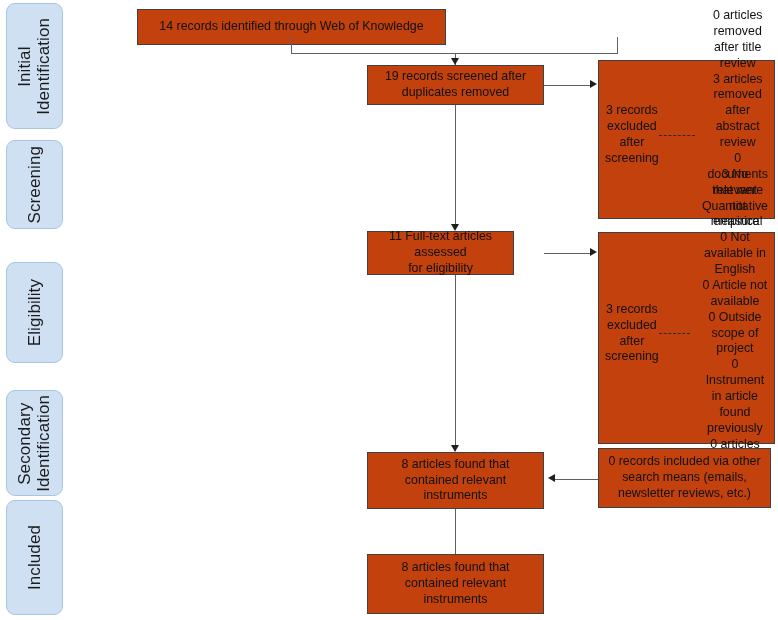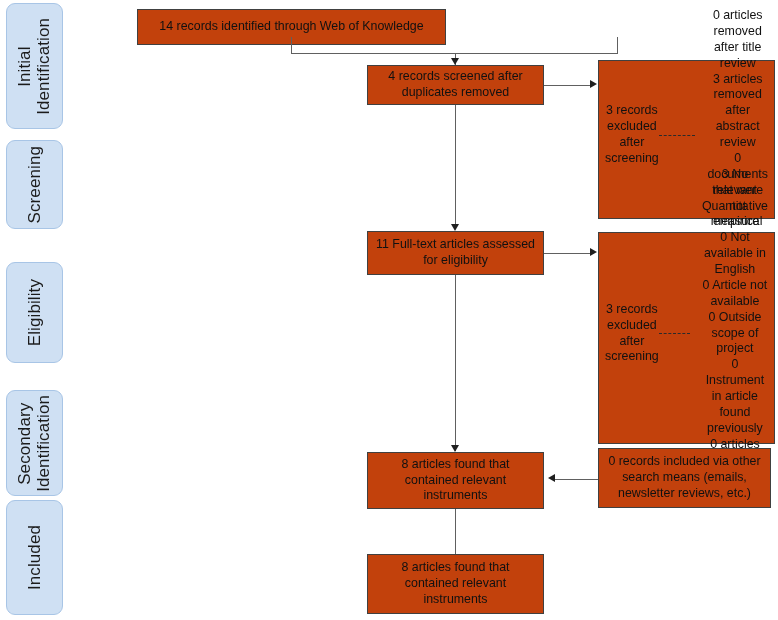--- a/index.html
+++ b/index.html
@@ -130,21 +130,21 @@
   </div>
 
 
   <div class="vline" style="left:291px; top:37px; height:17px;"></div>
   <div class="vline" style="left:617px; top:37px; height:17px;"></div>
   <div class="hline" style="left:291px; top:53px; width:327px;"></div>
   <div class="vline" style="left:455px; top:53px; height:12px;"></div>
   <div class="arrow-down" style="left:451px; top:58px;"></div>
 
   <div class="fbox" style="left:367px; top:65px; width:177px; height:40px;">
-    <span class="btext">4 records screened after
+    <span class="btext">19 records screened after
 duplicates removed</span>
   </div>
 
   <div class="fbox excl" style="left:598px; top:60px; width:177px; height:159px;">
     <span class="hd">3 records excluded after
 screening</span>
     <span class="rule"></span>
     <span class="bd">0 articles removed after title
 review
 3 articles removed after
@@ -152,21 +152,21 @@
 0 documents that were not
 empirical articles removed</span>
   </div>
 
   <div class="hline" style="left:544px; top:85px; width:47px;"></div>
   <div class="arrow-right" style="left:590px; top:80px;"></div>
 
   <div class="vline" style="left:455px; top:105px; height:123px;"></div>
   <div class="arrow-down" style="left:451px; top:224px;"></div>
 
-  <div class="fbox" style="left:367px; top:231px; width:177px; height:44px;">
+  <div class="fbox" style="left:367px; top:231px; width:147px; height:44px;">
     <span class="btext">11 Full-text articles assessed
 for eligibility</span>
   </div>
 
   <div class="fbox excl" style="left:598px; top:232px; width:177px; height:212px;">
     <span class="hd">3 records excluded after
 screening</span>
     <span class="rule"></span>
     <span class="bd">3 No relevant Quantitative
 measure

